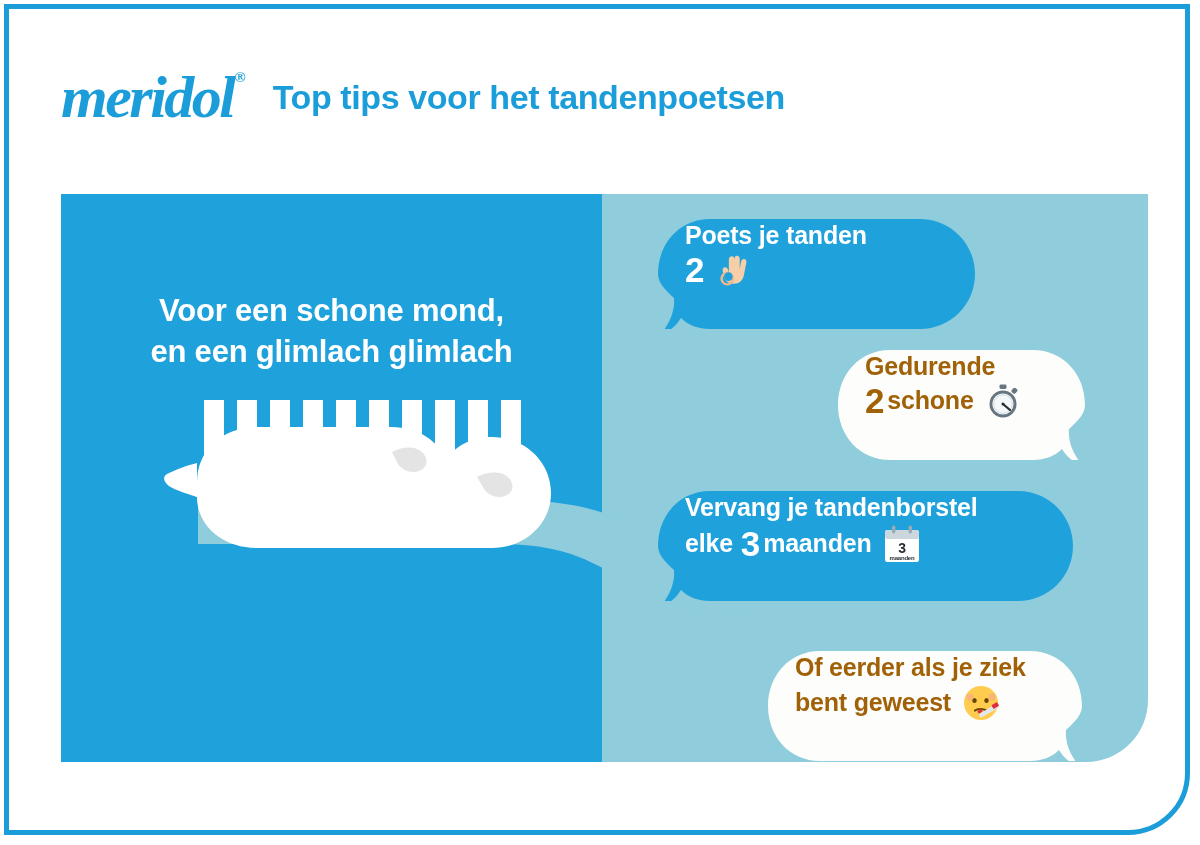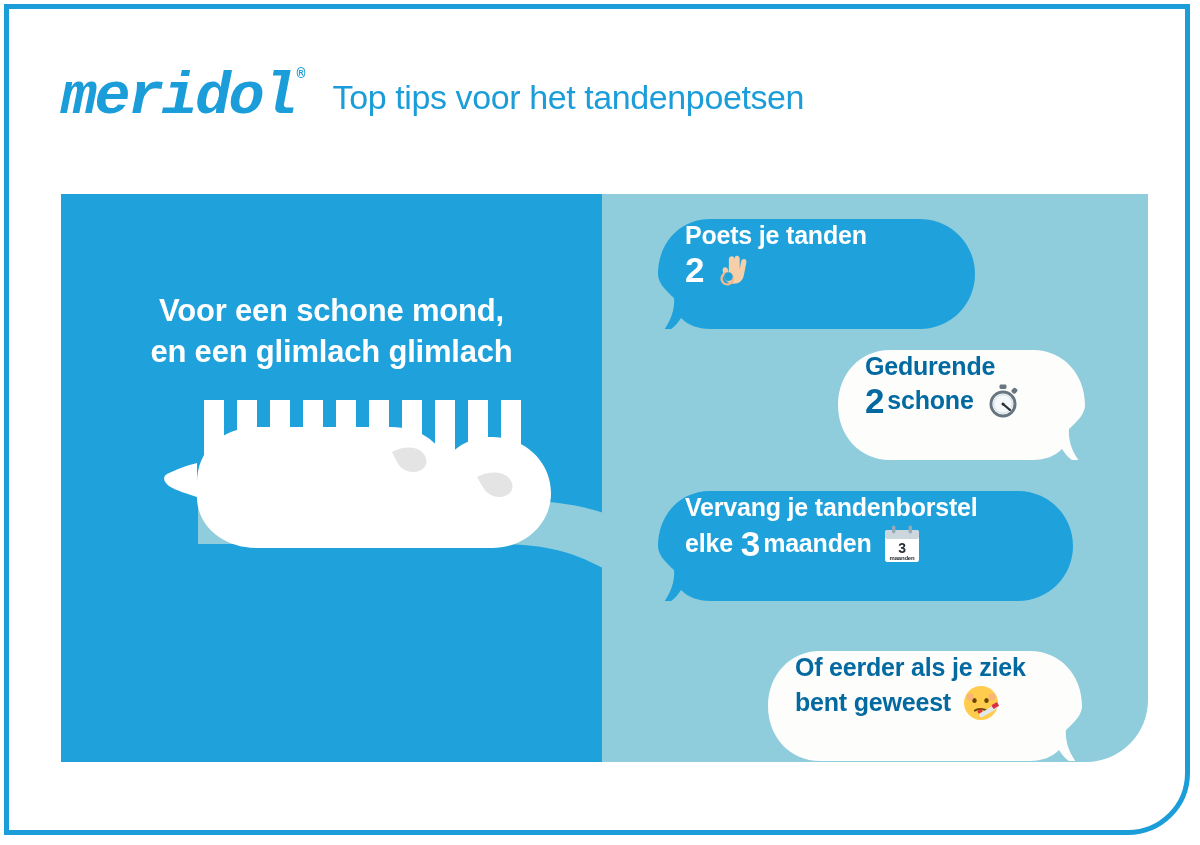--- a/index.html
+++ b/index.html
@@ -33,34 +33,34 @@
   }
   .logo{
     font-size:60px;
     font-weight:bold;
     font-style:italic;
     color:#1B9DD9;
     letter-spacing:-2.5px;
     line-height:1;
     position:relative;
     white-space:nowrap;
-    font-family:Liberation Mono, monospace;
+    font-family:Liberation Serif, serif;
   }
   .logo .reg{
     font-size:15px;
     font-style:normal;
     vertical-align:super;
     letter-spacing:0;
     position:relative;
     top:-14px;
     left:1px;
   }
   .headline{
     font-size:34px;
-    font-weight:normal;
+    font-weight:bold;
     color:#1B9DD9;
     margin-left:28px;
     letter-spacing:-0.4px;
     white-space:nowrap;
   }
   
   .panel-wrap{
     position:absolute;
     left:61px;top:194px;
     width:1087px;height:457px;border-radius:32px;
@@ -109,21 +109,21 @@
   .bubble .bsvg{position:absolute;left:0;top:0;}
   .bubble .btext{
     position:relative;
     z-index:2;
     padding:0 30px;
     line-height:1.30;
     white-space:nowrap;
   }
   .bubble .line{display:flex;align-items:center;}
   .b-blue .btext{color:#ffffff;}
-  .b-white .btext{color:#0369a1;}
+  .b-white .btext{color:#a16207;}
   .t1{font-size:25px;font-weight:bold;letter-spacing:-0.2px;}
   .t2{font-size:25px;font-weight:bold;letter-spacing:-0.2px;}
   .big{font-size:35px;font-weight:bold;margin-right:3px;line-height:1;}
   .emo{margin-left:11px;display:inline-flex;align-items:center;}
 
   
   #bubble1{left:655px;top:219px;width:320px;height:110px;}
   #bubble2{left:835px;top:350px;width:253px;height:110px;}
   #bubble3{left:655px;top:484px;width:418px;height:110px;margin-top:7px;}
   #bubble4{left:765px;top:651px;width:320px;height:110px;}

